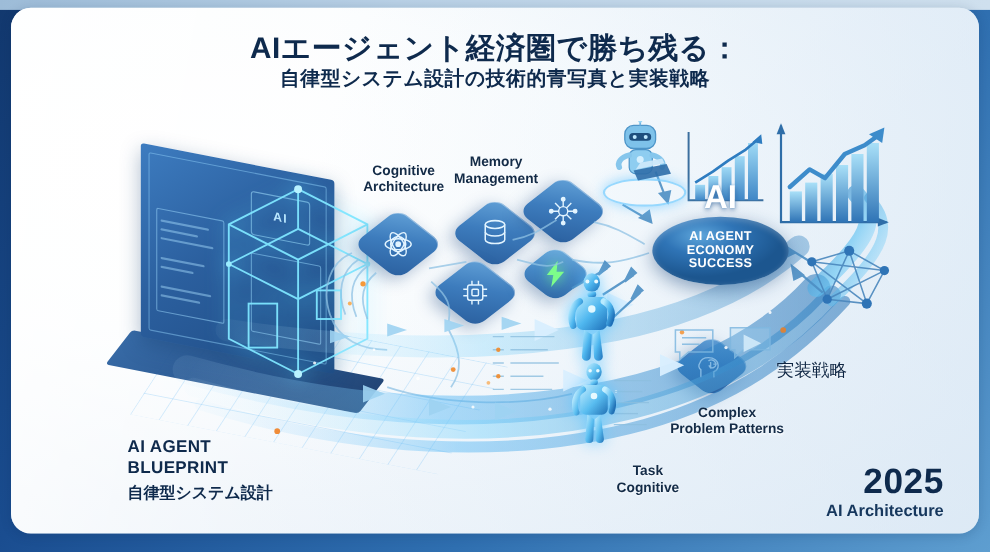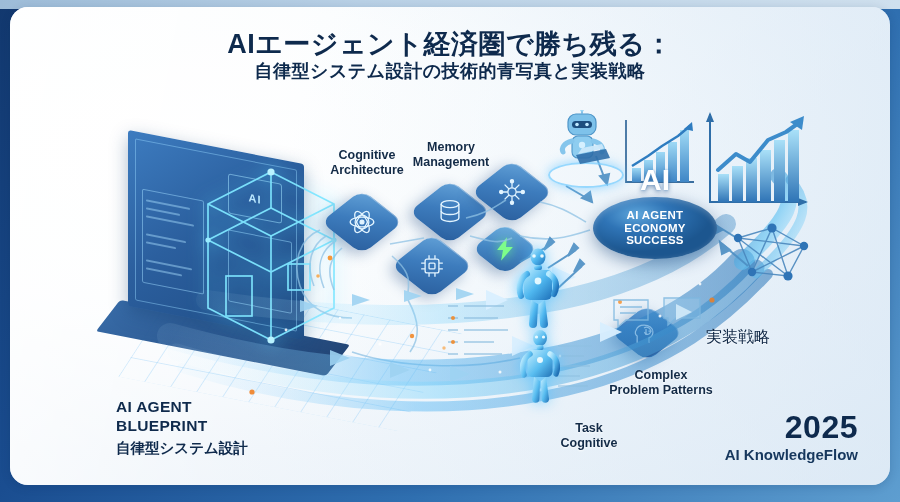--- a/index.html
+++ b/index.html
@@ -147,21 +147,21 @@
   
   .blueprint-label{position:absolute;left:116px;top:398px;z-index:40;}
   .bp-en{color:#0f2a4c;font-size:15.5px;font-weight:700;line-height:1.22;letter-spacing:.3px;}
   .bp-ja{color:#0f2a4c;font-size:14.5px;font-weight:700;margin-top:3px;}
 
   .jp-strategy{
     position:absolute;left:706px;top:327px;z-index:40;
     color:#0e2644;font-size:16px;font-weight:400;text-shadow:0 1px 2px rgba(255,255,255,.9);
   }
 
-  .year-block{position:absolute;right:32px;bottom:22px;text-align:right;z-index:40;}
+  .year-block{position:absolute;right:32px;bottom:12px;text-align:right;z-index:40;}
   .year{color:#0e2a4d;font-size:32px;font-weight:700;letter-spacing:.5px;line-height:1;}
   .brand{color:#16375d;font-size:15px;font-weight:600;margin-top:3px;}
 
   .chatbubble{position:absolute;z-index:21;}
 </style>
 </head>
 <body>
 
 <div id="stage">
 
@@ -574,21 +574,21 @@
 
     <div class="nlabel" style="left:536px;top:414px;width:86px;z-index:40;">
       <div>Task</div>
       <div>Cognitive</div>
     </div>
 
     <div class="jp-strategy" style="left:696px;top:320px;">実装戦略</div>
 
     <div class="year-block">
       <div class="year">2025</div>
-      <div class="brand">AI KnowledgeFlow</div>
+      <div class="brand">AI Architecture</div>
     </div>
   </div>
 
   <div class="title-wrap">
     <div class="title-line title-1">AIエージェント経済圏で勝ち残る：</div>
     <div class="title-line title-2">自律型システム設計の技術的青写真と実装戦略</div>
   </div>
 
 </div>
 

